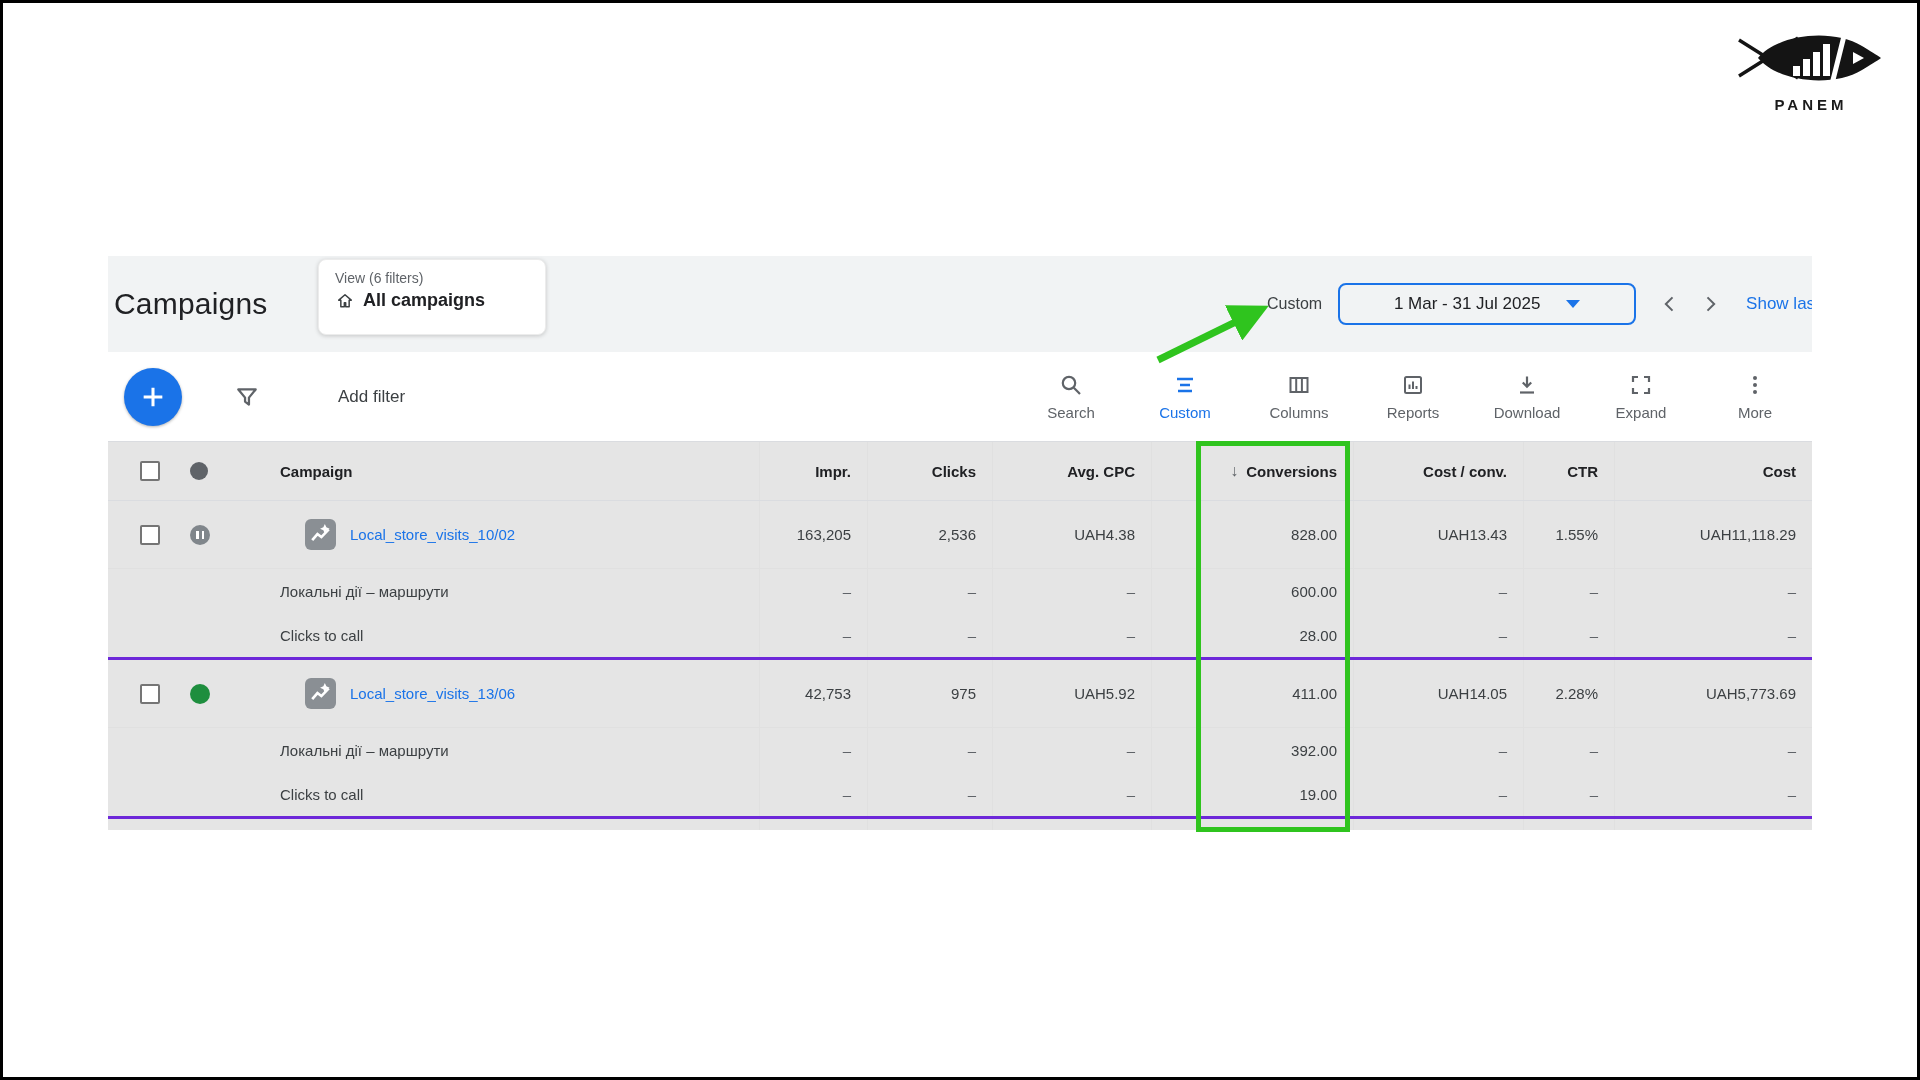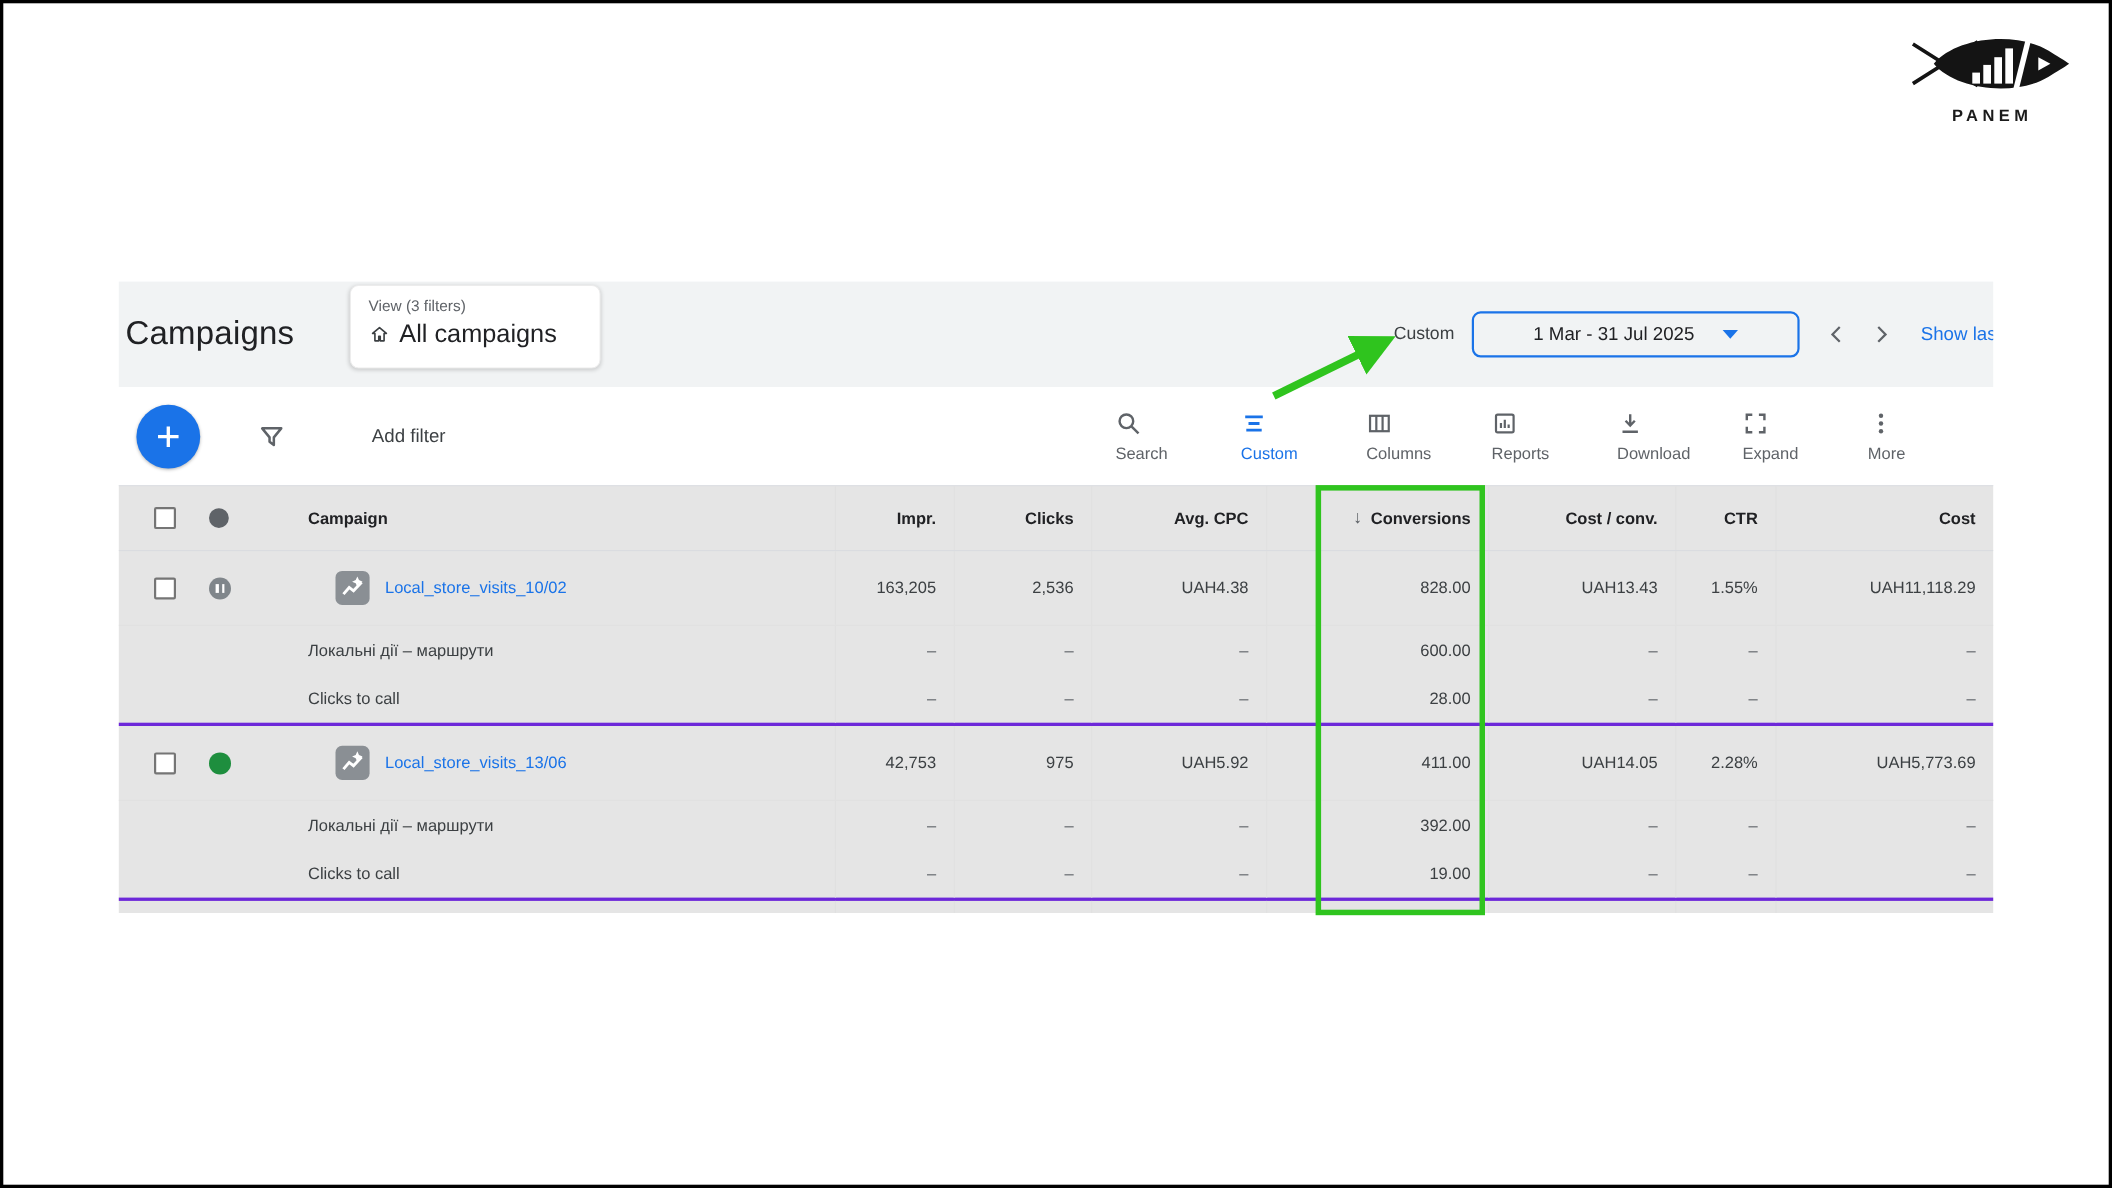--- a/index.html
+++ b/index.html
@@ -16,21 +16,21 @@
 
   
   .band { height: 96px; background: #f1f3f4; display: flex; align-items: center;
     position: relative; overflow: hidden; padding-left: 6px; }
   .page-title { font-size: 30px; color: #202124; letter-spacing: .2px; }
   .view-card { position: absolute; left: 210px; top: 3px; width: 228px; height: 76px;
     background: #fff; border: 1px solid #ececec; border-radius: 8px;
     box-shadow: 0 1px 4px rgba(0,0,0,.18); padding: 10px 16px; z-index: 3; }
   .view-card .line1 { font-size: 14px; color: #5f6368; }
   .view-card .line2 { display: flex; align-items: center; gap: 8px; margin-top: 4px;
-    font-size: 23px; font-weight: normal; color: #202124; }
+    font-size: 18px; font-weight: bold; color: #202124; }
   .right-group { margin-left: auto; display: flex; align-items: center; white-space: nowrap; justify-content: space-between; }
   .custom-label { font-size: 16px; color: #3c4043; margin-right: 16px; }
   .date-box { width: 298px; height: 42px; border: 2px solid #1a73e8; border-radius: 8px;
     background: #f1f3f4; display: flex; align-items: center; justify-content: center; gap: 26px;
     font-size: 17px; color: #202124; cursor: pointer; }
   .caret-down { width: 0; height: 0; border-left: 7px solid transparent;
     border-right: 7px solid transparent; border-top: 8px solid #1a73e8; }
   .chev { width: 40px; height: 40px; display: flex; align-items: center; justify-content: center;
     color: #5f6368; cursor: pointer; }
   .chev svg { width: 20px; height: 20px; }
@@ -41,21 +41,21 @@
   
   .toolbar { height: 89px; background: #fff; display: flex; align-items: center; position: relative; }
   .fab { width: 58px; height: 58px; border-radius: 50%; background: #1a73e8; color: #fff;
     display: flex; align-items: center; justify-content: center; margin-left: 16px;
     box-shadow: 0 1px 3px rgba(0,0,0,.3); cursor: pointer; }
   .fab svg { width: 28px; height: 28px; }
   .funnel { margin-left: 52px; color: #5f6368; cursor: pointer; display:flex; }
   .funnel svg { width: 26px; height: 26px; }
   .add-filter { margin-left: 78px; font-size: 17px; color: #3c4043; cursor: pointer; }
   .actions { margin-left: auto; display: flex; }
-  .action { width: 114px; display: flex; flex-direction: column; align-items: flex-start;
+  .action { width: 114px; display: flex; flex-direction: column; align-items: center;
     gap: 7px; color: #5f6368; cursor: pointer; }
   .action svg { width: 24px; height: 24px; }
   .action .lbl { font-size: 15px; }
   .action.active { color: #1a73e8; }
 
   
   .table { background: #e5e5e5; border-top: 1px solid #dadce0; }
   .grid-row { display: grid; grid-template-columns: 651px 108px 125px 159px 202px 170px 91px 198px; }
   .cell { border-left: 1px solid #e0e0e0; display: flex; align-items: center;
     justify-content: flex-end; padding-right: 16px; font-size: 15px; color: #3c4043; }
@@ -111,21 +111,21 @@
   </svg>
   <div class="brand">PANEM</div>
 </div>
 
 <div class="app">
 
   <div class="band">
     <div class="page-title">Campaigns</div>
 
     <div class="view-card">
-      <div class="line1">View (3 filters)</div>
+      <div class="line1">View (6 filters)</div>
       <div class="line2">
         <span style="display:flex">
           <svg width="20" height="20" viewBox="0 0 24 24">
               <path d="M12 4.5 4.5 11 H7 v8 h4.2 v-5 h1.6 v5 H17 v-8 h2.5 Z" fill="none" stroke="#3c4043" stroke-width="1.8" stroke-linejoin="round"></path>
             </svg>
         </span>
         <span>All campaigns</span>
       </div>
     </div>
 

